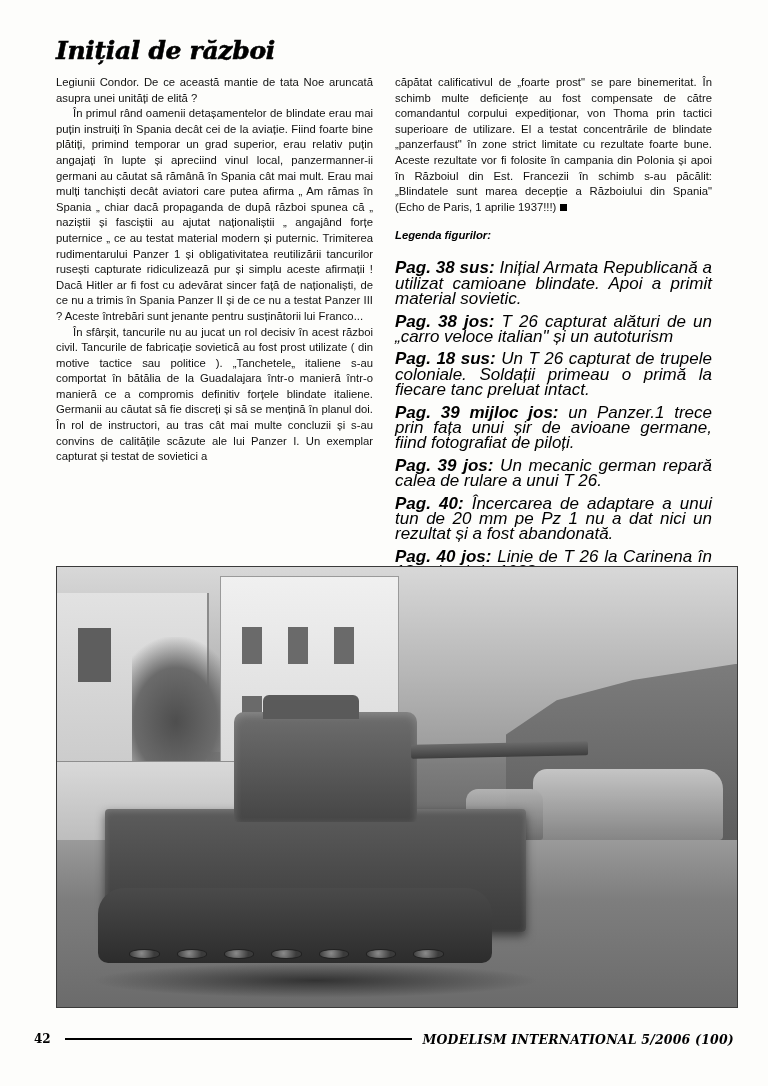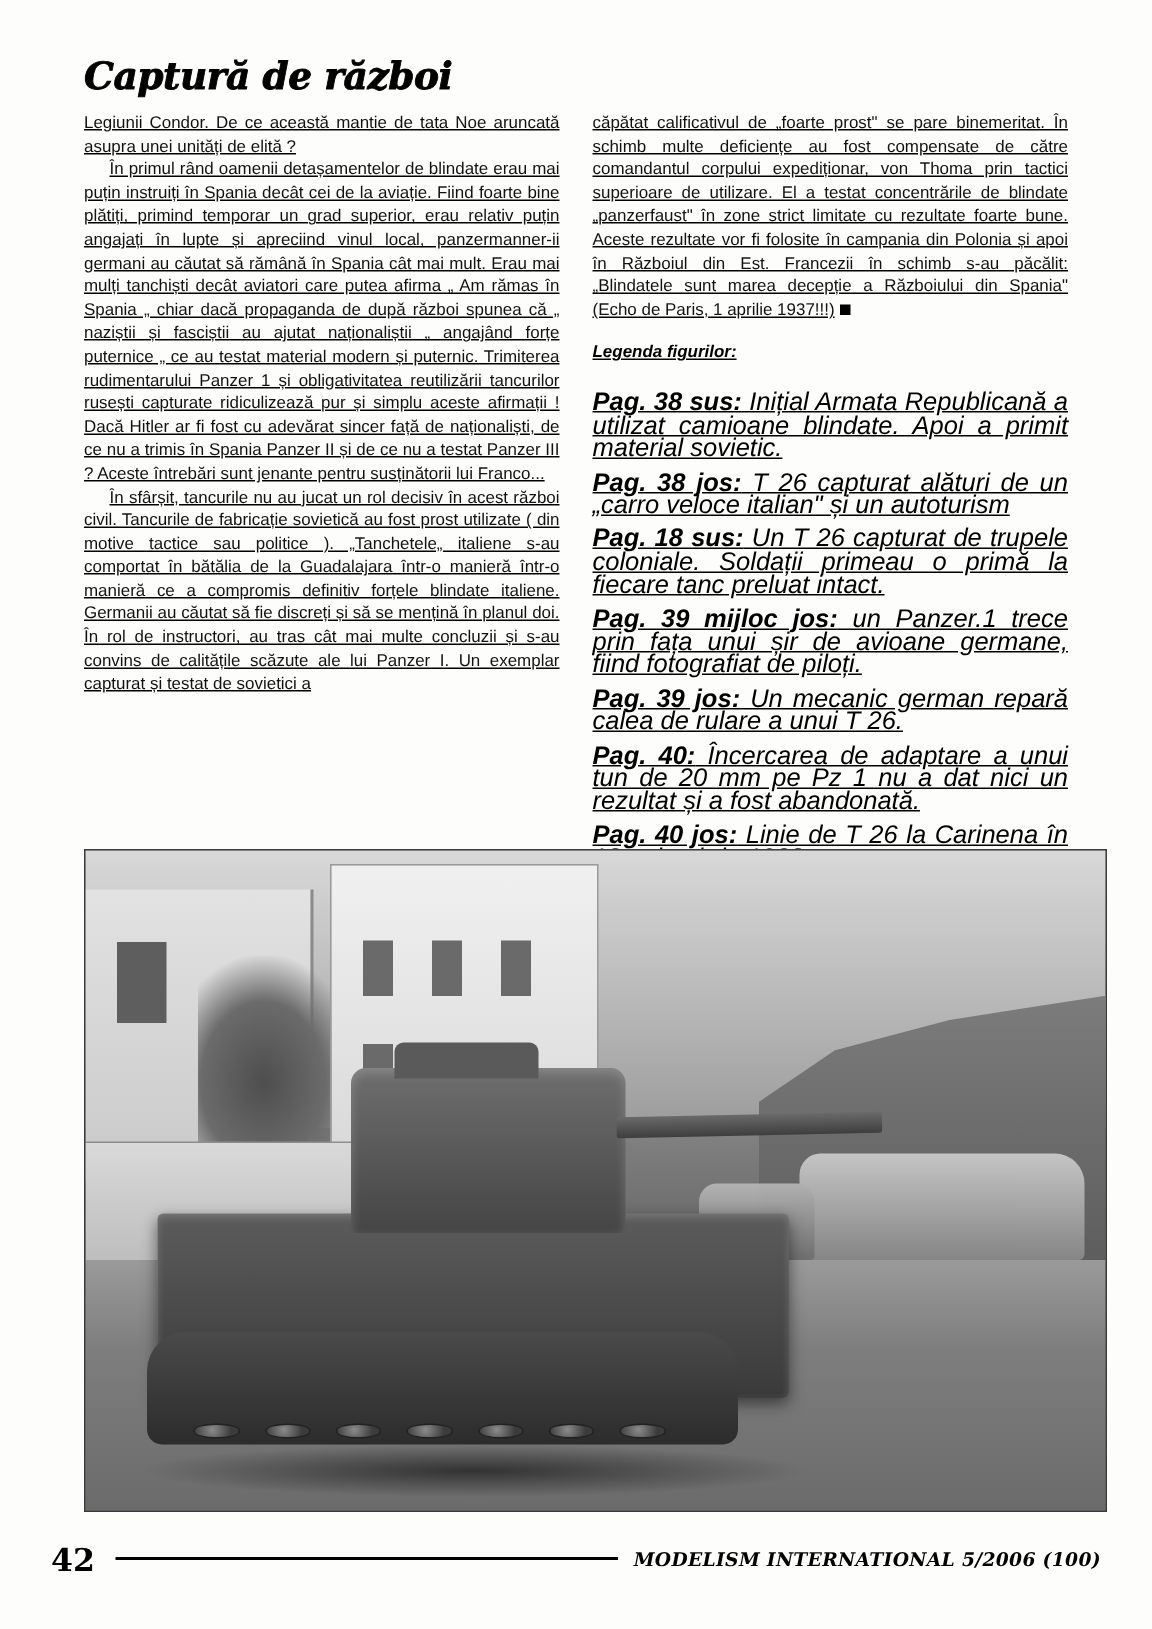--- a/index.html
+++ b/index.html
@@ -30,21 +30,20 @@
     font-size: 25px;
     letter-spacing: -0.3px;
     margin: 8px 0 10px 22px;
     color: #000;
     -webkit-text-stroke: 0.6px #000;
   }
   .columns {
     display: flex;
     gap: 22px;
     margin: 0 22px 0 22px;
-    text-decoration: underline;
   }
   .col {
     width: 332px;
   }
   .col p {
     margin: 0;
     font-size: 11.3px;
     line-height: 15.6px;
     text-align: justify;
     text-justify: inter-word;
@@ -195,21 +194,21 @@
     left: 34px;
     right: 34px;
     bottom: 34px;
     height: 26px;
     display: flex;
     align-items: center;
   }
   .page-num {
     font-family: "DejaVu Serif", serif;
     font-weight: bold;
-    font-size: 21px;
+    font-size: 12px;
     margin-right: 14px;
     color:#000;
   }
   .footer-rule {
     flex: 1;
     height: 2px;
     background: #000;
     margin-right: 10px;
   }
   .footer-text {
@@ -220,21 +219,21 @@
     letter-spacing: .2px;
     white-space: nowrap;
     text-align: center;
   }
 </style>
 </head>
 <body>
 
 <div class="page">
 
-  <h1 class="title">Captură de război</h1>
+  <h1 class="title">Inițial de război</h1>
 
   <div class="columns">
 
     <div class="col">
       <p>Legiunii Condor. De ce această mantie de tata Noe aruncată asupra unei unități de elită ?</p>
       <p class="indent">În primul rând oamenii detașamentelor de blindate erau mai puțin instruiți în Spania decât cei de la aviație. Fiind foarte bine plătiți, primind temporar un grad superior, erau relativ puțin angajați în lupte și apreciind vinul local, panzermanner-ii germani au căutat să rămână în Spania cât mai mult. Erau mai mulți tanchiști decât aviatori care putea afirma „ Am rămas în Spania „ chiar dacă propaganda de după război spunea că „ naziștii și fasciștii au ajutat naționaliștii „ angajând forțe puternice „ ce au testat material modern și puternic. Trimiterea rudimentarului Panzer 1 și obligativitatea reutilizării tancurilor rusești capturate ridiculizează pur și simplu aceste afirmații ! Dacă Hitler ar fi fost cu adevărat sincer față de naționaliști, de ce nu a trimis în Spania Panzer II și de ce nu a testat Panzer III ? Aceste întrebări sunt jenante pentru susținătorii lui Franco...</p>
       <p class="indent">În sfârșit, tancurile nu au jucat un rol decisiv în acest război civil. Tancurile de fabricație sovietică au fost prost utilizate ( din motive tactice sau politice ). „Tanchetele„ italiene s-au comportat în bătălia de la Guadalajara într-o manieră într-o manieră ce a compromis definitiv forțele blindate italiene. Germanii au căutat să fie discreți și să se mențină în planul doi. În rol de instructori, au tras cât mai multe concluzii și s-au convins de calitățile scăzute ale lui Panzer I. Un exemplar capturat și testat de sovietici a</p>
     </div>
 
     <div class="col">

